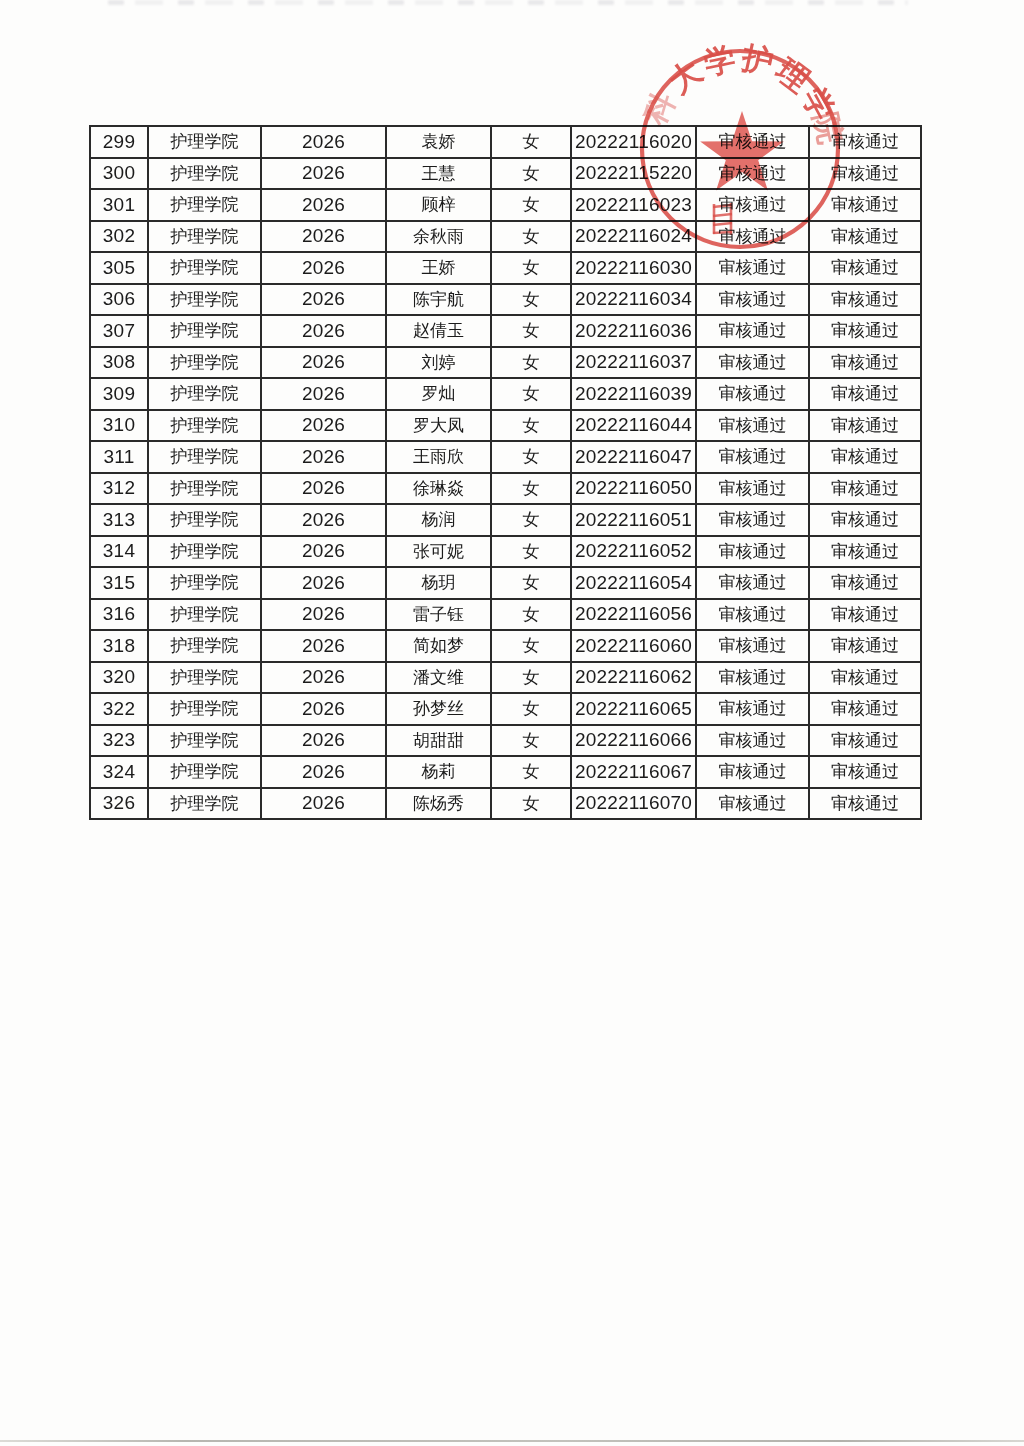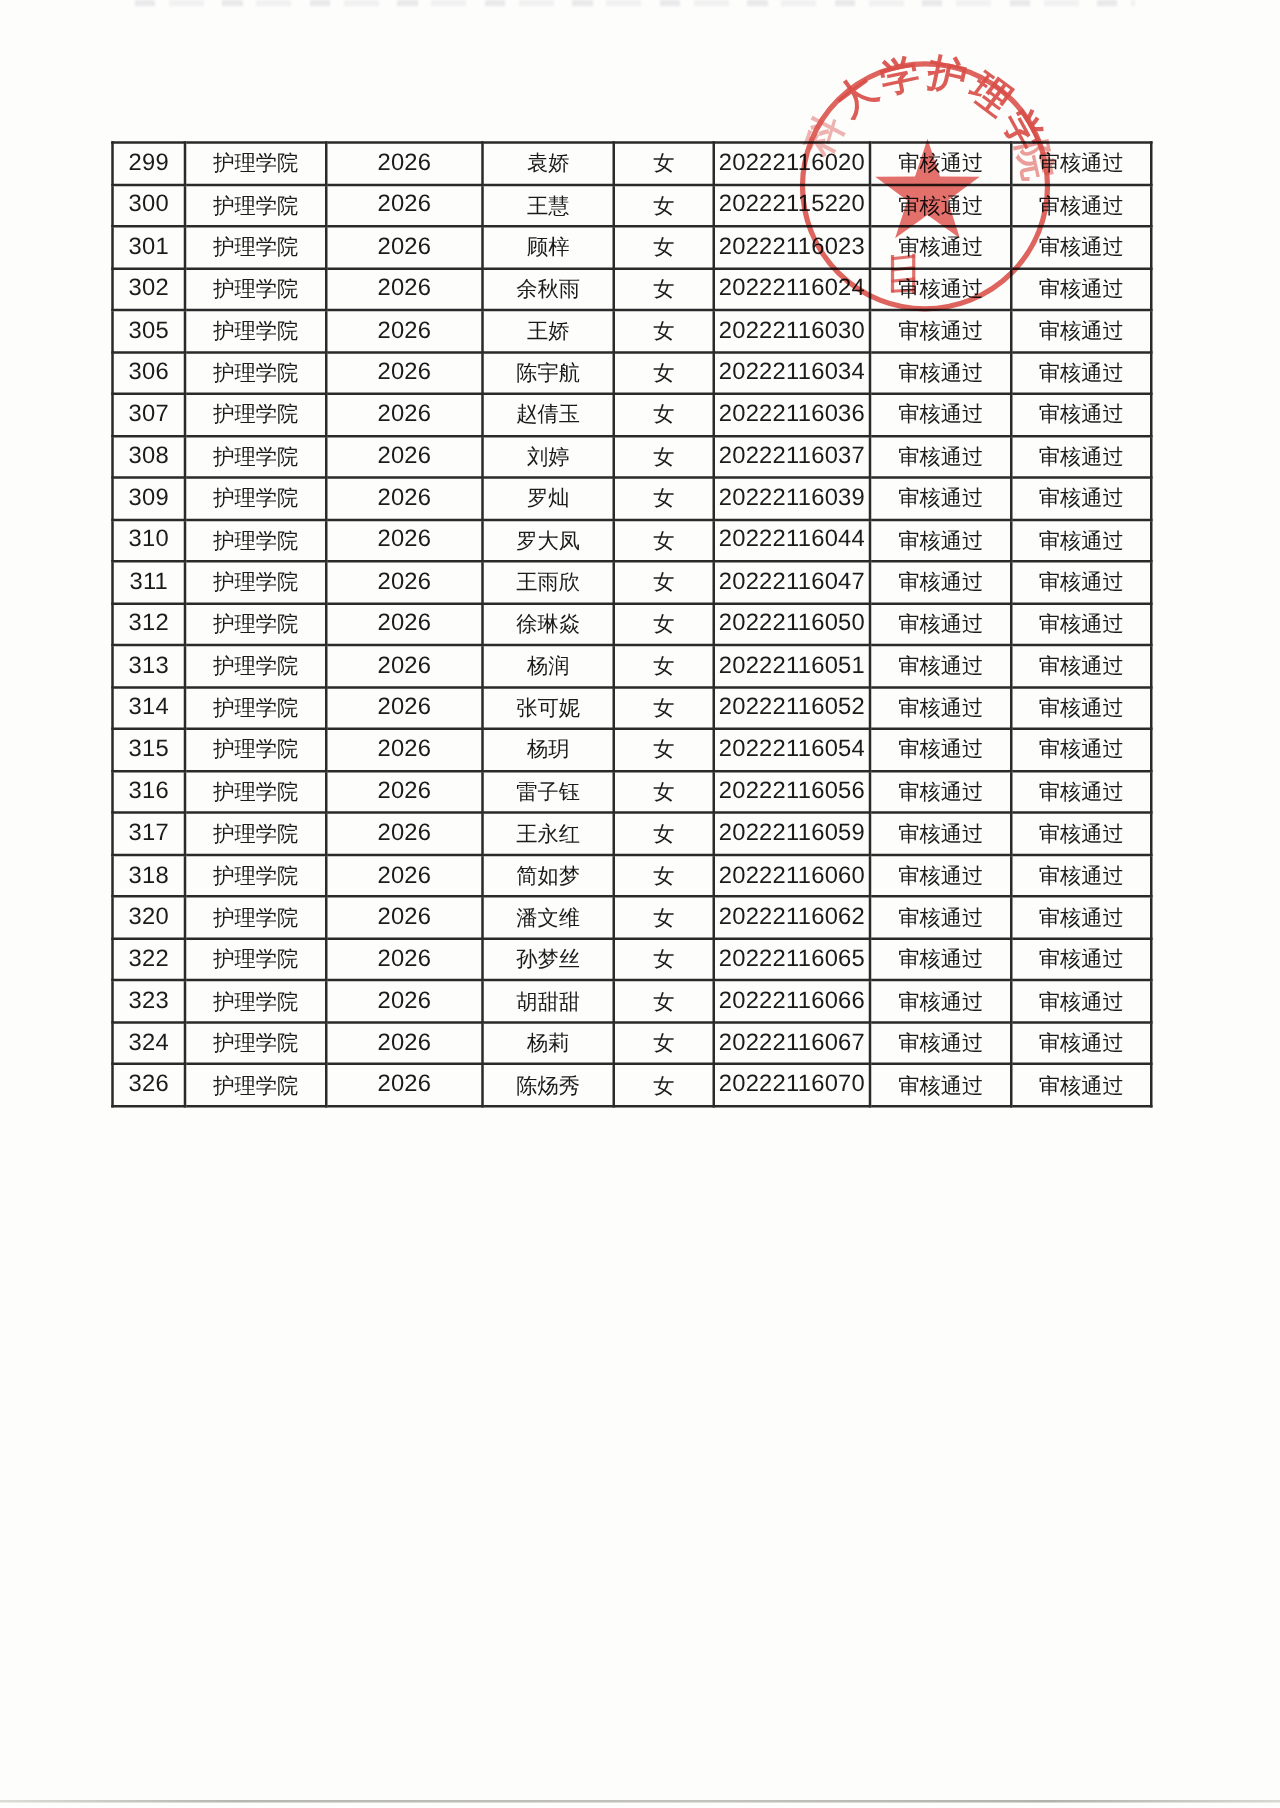--- a/index.html
+++ b/index.html
@@ -18,22 +18,22 @@
       rgba(135,132,148,.18) 27px 55px, rgba(0,0,0,0) 55px 70px);
     filter:blur(1px);
     opacity:.55;
   }
   
   .bottom-artifact{
     position:absolute;left:0;top:1440px;width:1024px;height:2px;
     background:linear-gradient(90deg,#dcdbd6 0,#b7b6b0 18%,#c3c2bc 55%,#b2b1ab 82%,#d8d7d2 100%);
   }
   table.roster{
-    position:absolute;left:89px;top:113px;
-    width:831px;height:773px;
+    position:absolute;left:89px;top:125px;
+    width:831px;height:695px;
     border-collapse:collapse;
     table-layout:fixed;
     background:transparent;
   }
   table.roster td{
     border:2px solid #2a2a2a;
     padding:0;
     text-align:center;
     vertical-align:middle;
     color:#1b1b1b;
@@ -221,30 +221,20 @@
         <td class="cjk">审核通过</td>
         <td class="cjk">审核通过</td>
       </tr>
       <tr>
         <td class="num">316</td>
         <td class="cjk">护理学院</td>
         <td class="num">2026</td>
         <td class="cjk">雷子钰</td>
         <td class="cjk">女</td>
         <td class="num">20222116056</td>
-        <td class="cjk">审核通过</td>
-        <td class="cjk">审核通过</td>
-      </tr>
-      <tr>
-        <td class="num">317</td>
-        <td class="cjk">护理学院</td>
-        <td class="num">2026</td>
-        <td class="cjk">王永红</td>
-        <td class="cjk">女</td>
-        <td class="num">20222116059</td>
         <td class="cjk">审核通过</td>
         <td class="cjk">审核通过</td>
       </tr>
       <tr>
         <td class="num">318</td>
         <td class="cjk">护理学院</td>
         <td class="num">2026</td>
         <td class="cjk">简如梦</td>
         <td class="cjk">女</td>
         <td class="num">20222116060</td>

